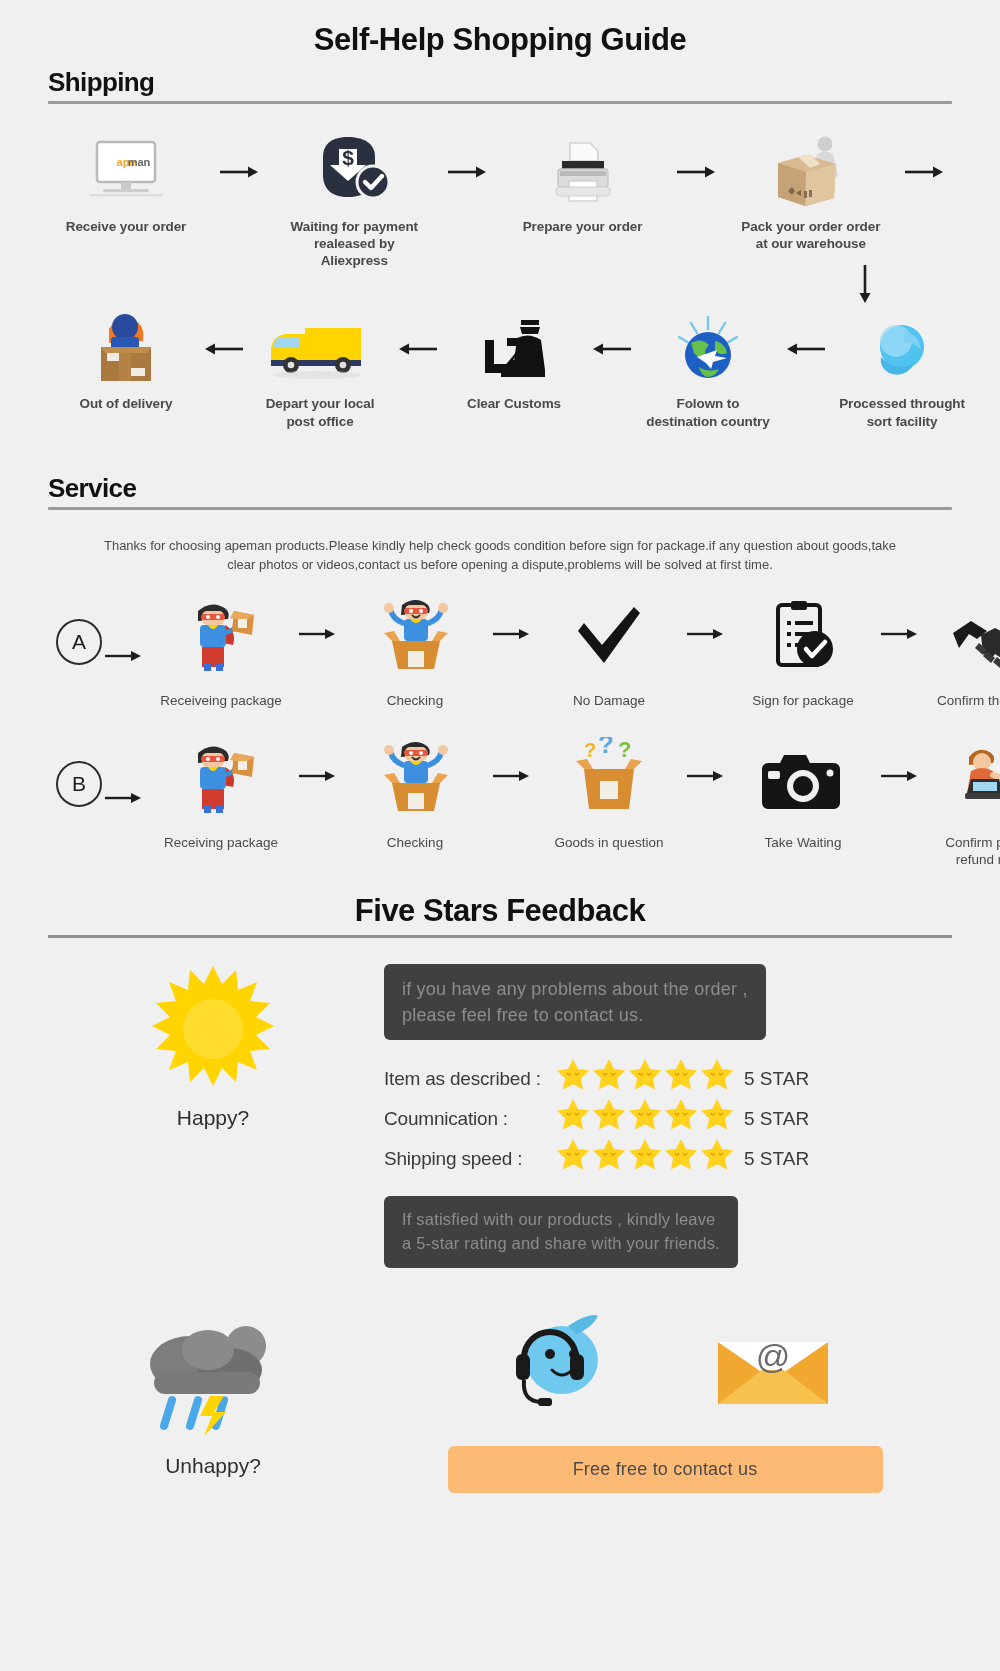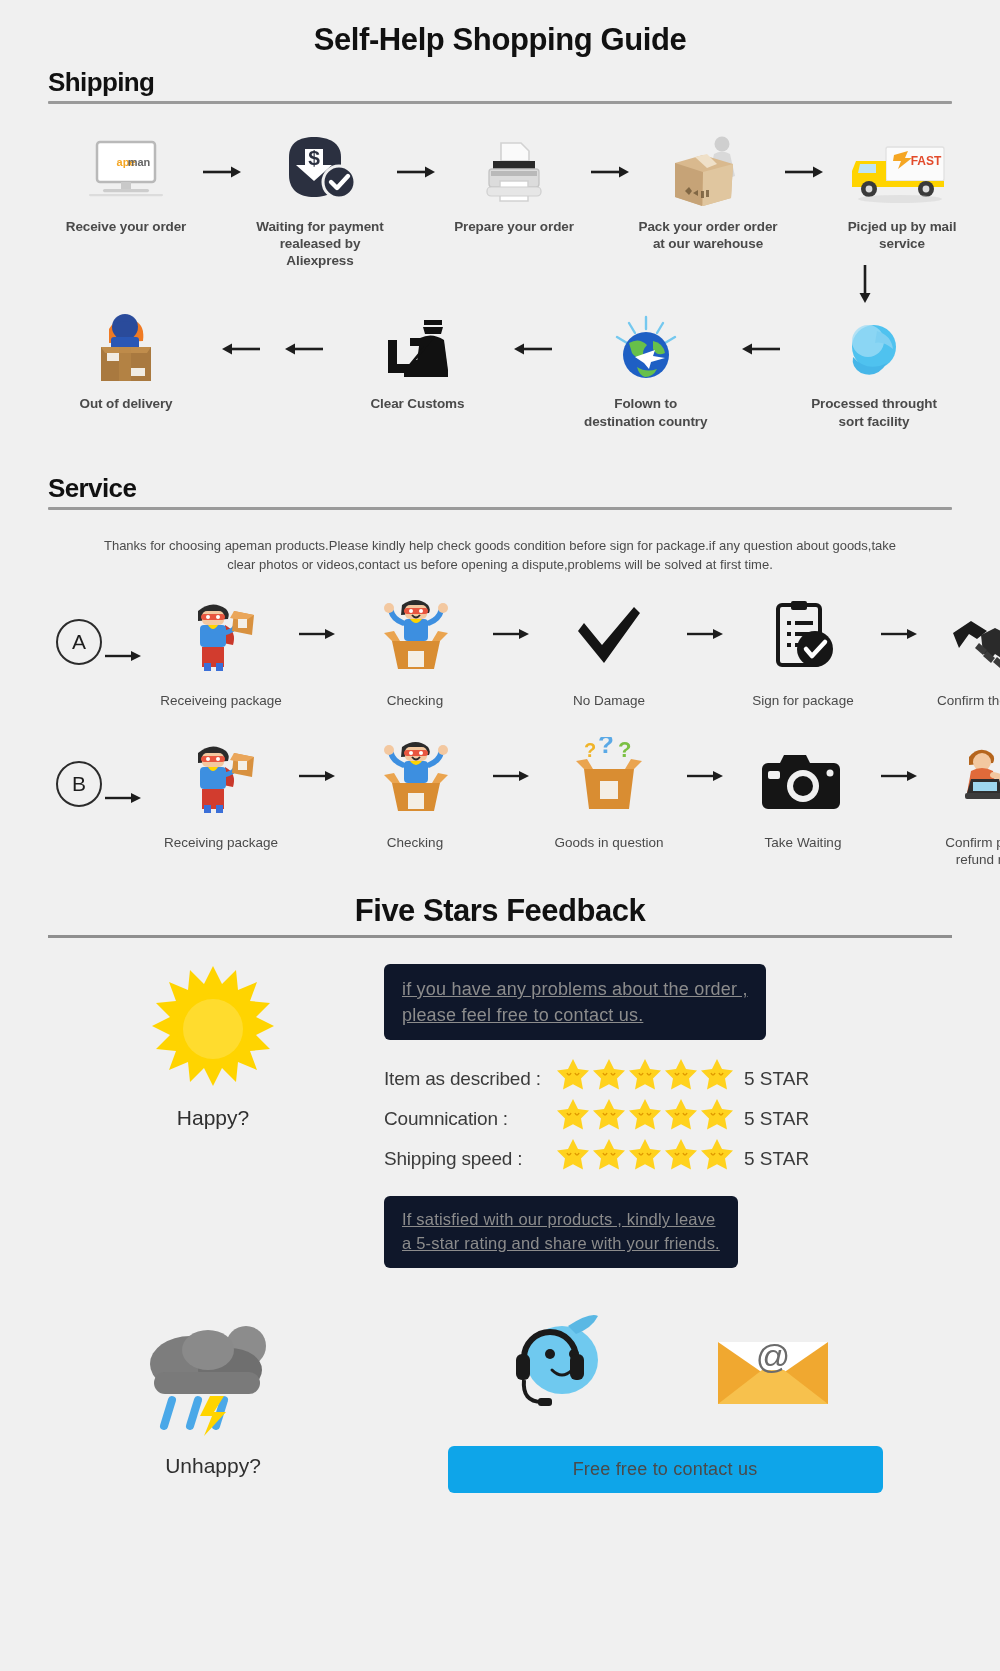--- a/index.html
+++ b/index.html
@@ -97,39 +97,38 @@
 
   
   .fb-title {
     text-align: center; font-size: 31px; font-weight: bold; color: #111;
     letter-spacing: -0.5px; margin: 24px 0 0 0;
   }
   .fb-wrap { display: flex; margin-top: 26px; }
   .fb-left { width: 330px; display: flex; flex-direction: column; align-items: center; }
   .fb-right { flex: 1; padding-left: 6px; }
   .bubble {
-    background: #0f172a; border-radius: 6px; padding: 12px 18px;
+    background: #404040; border-radius: 6px; padding: 12px 18px;
     color: #8c8c8c; font-size: 18px; line-height: 1.45; letter-spacing: 0.2px;
     display: inline-block;
-    text-decoration: underline;
   }
   .bubble.small { font-size: 16.5px; }
   .rate-line { display: flex; align-items: flex-end; margin: 8px 0; }
   .rate-label { width: 172px; font-size: 19px; color: #3b3b3b; letter-spacing: -0.2px; }
   .stars { display: flex; gap: 2px; margin: 0 10px 0 0; }
   .rate-val { font-size: 19px; color: #3b3b3b; }
   .mood { font-size: 21px; color: #2f2f2f; margin-top: 8px; }
 
   .bottom-wrap { display: flex; margin-top: 44px; }
   .bottom-left { width: 330px; display: flex; flex-direction: column; align-items: center; }
   .bottom-right { flex: 1; display: flex; flex-direction: column; align-items: center; }
   .contact-row { display: flex; gap: 86px; align-items: flex-end; justify-content: center; }
   .contact-btn {
     margin-top: 30px;
-    background: #0ea5e9; border-radius: 6px;
+    background: #fdba74; border-radius: 6px;
     width: 435px; text-align: center;
     padding: 13px 0; font-size: 18px; color: #4a4a4a; letter-spacing: 0.2px;
   }
   .star-svg { display:block; }
 </style>
 </head>
 <body>
 
 <div class="page">
 
@@ -228,38 +227,20 @@
 at our warehouse</div>
       </div>
 
       <div class="arrow">
         <svg width="40" height="14" viewBox="0 0 40 14">
             <path d="M0 7 H30" stroke="#1d1d1d" stroke-width="2.6"></path>
             <path d="M28 1.5 L38 7 L28 12.5 Z" fill="#1d1d1d"></path>
           </svg>
       </div>
 
-      <div class="node">
-        <div class="art">
-          <svg width="104" height="66" viewBox="0 0 104 66">
-            <rect x="36" y="8" width="58" height="34" rx="2" fill="#fbfbfb" stroke="#e0e0e0" stroke-width="1.3"></rect>
-            <path d="M44 16 l14 -4 l-3 7 h7 l-14 11 l3 -8 h-8 Z" fill="#f5a623"></path>
-            <text x="76" y="26" font-size="12" font-weight="bold" fill="#e24a2b" text-anchor="middle" font-family="Liberation Sans, sans-serif">FAST</text>
-            <path d="M6 22 h30 v20 H2 l0 -10 Z" fill="#ffd400"></path>
-            <path d="M10 25 h16 v9 H8 Z" fill="#bfe4f5"></path>
-            <rect x="2" y="42" width="92" height="6" fill="#ffd400"></rect>
-            <circle cx="19" cy="50" r="8" fill="#3a3a3a"></circle>
-              <circle cx="19" cy="50" r="3.4" fill="#dcdcdc"></circle>
-            <circle cx="76" cy="50" r="8" fill="#3a3a3a"></circle>
-              <circle cx="76" cy="50" r="3.4" fill="#dcdcdc"></circle>
-            <ellipse cx="50" cy="60" rx="42" ry="4" fill="#d6d6d6" opacity=".55"></ellipse>
-          </svg>
-        </div>
-        <div class="cap" style="white-space: pre-line;">Picjed up by mail service</div>
-      </div>
     </div>
 
     <div style="position:relative;height:36px">
       <div style="position:absolute;right:80px;top:-4px">
         <svg width="14" height="40" viewBox="0 0 14 40">
             <path d="M7 0 V30" stroke="#1d1d1d" stroke-width="2.6"></path>
             <path d="M1.5 28 L7 38 L12.5 28 Z" fill="#1d1d1d"></path>
           </svg>
       </div>
     </div>
@@ -283,20 +264,36 @@
         <div class="cap" style="white-space: pre-line;">Out of delivery</div>
       </div>
 
       <div class="arrow">
         <svg width="40" height="14" viewBox="0 0 40 14">
             <path d="M40 7 H10" stroke="#1d1d1d" stroke-width="2.6"></path>
             <path d="M12 1.5 L2 7 L12 12.5 Z" fill="#1d1d1d"></path>
           </svg>
       </div>
 
+      <div class="node">
+        <div class="art">
+          <svg width="106" height="62" viewBox="0 0 106 62">
+            <path d="M4 30 q2 -12 14 -14 h20 v-6 h56 v34 H4 Z" fill="#ffd400"></path>
+            <path d="M10 20 h22 v10 H6 q1 -7 4 -10 Z" fill="#9fd8f0"></path>
+            <rect x="4" y="42" width="90" height="6" fill="#2d3a66"></rect>
+            <circle cx="24" cy="47" r="8" fill="#333"></circle>
+              <circle cx="24" cy="47" r="3.3" fill="#e2e2e2"></circle>
+            <circle cx="76" cy="47" r="8" fill="#333"></circle>
+              <circle cx="76" cy="47" r="3.3" fill="#e2e2e2"></circle>
+            <ellipse cx="50" cy="57" rx="44" ry="4" fill="#d8d8d8" opacity=".5"></ellipse>
+          </svg>
+        </div>
+        <div class="cap" style="white-space:pre-line">Depart your local
+post office</div>
+      </div>
 
       <div class="arrow">
         <svg width="40" height="14" viewBox="0 0 40 14">
             <path d="M40 7 H10" stroke="#1d1d1d" stroke-width="2.6"></path>
             <path d="M12 1.5 L2 7 L12 12.5 Z" fill="#1d1d1d"></path>
           </svg>
       </div>
 
       <div class="node">
         <div class="art">

